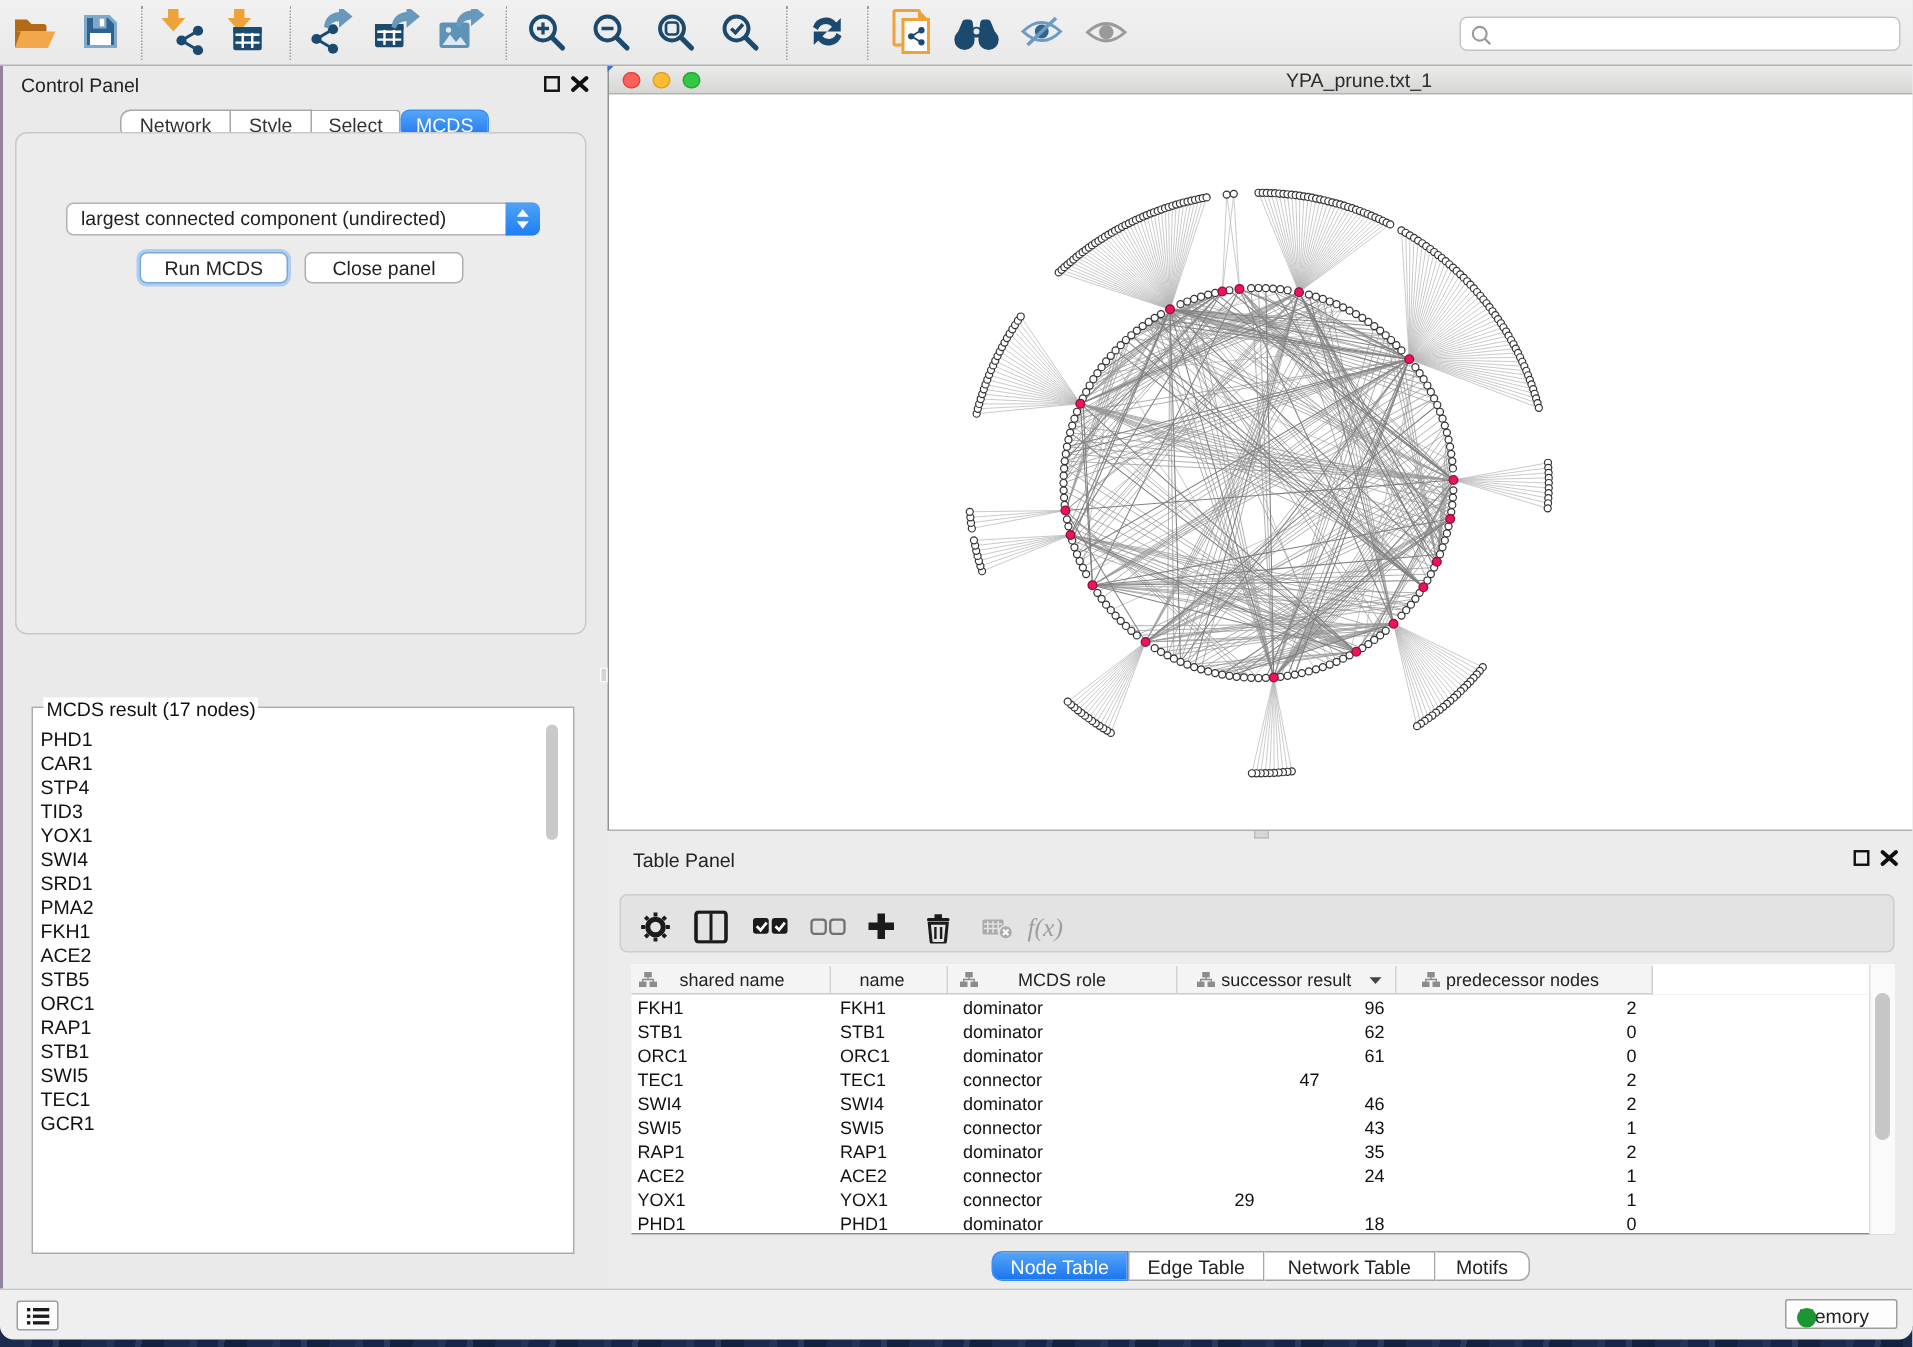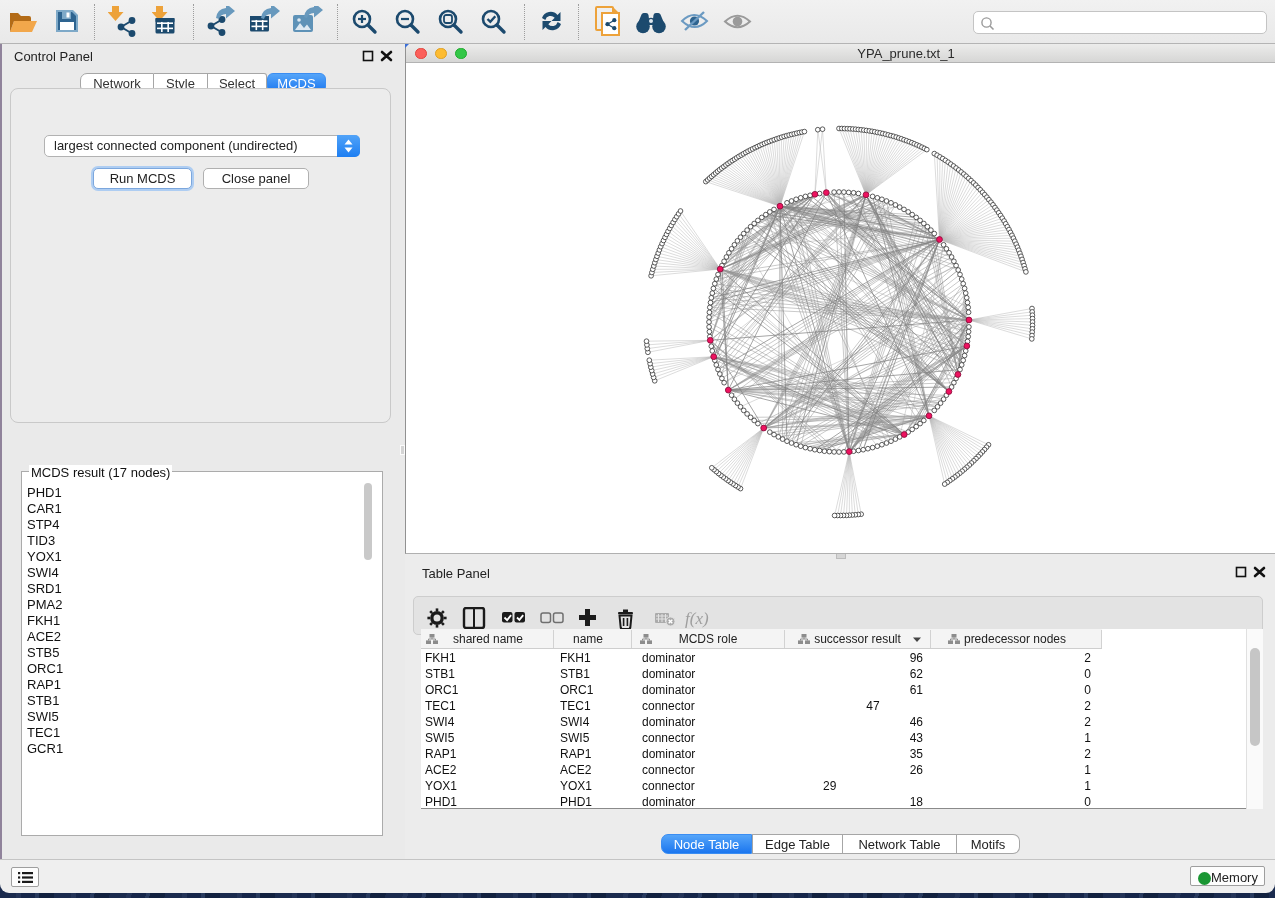--- a/index.html
+++ b/index.html
@@ -22,32 +22,32 @@
 #fslegend{position:absolute;left:7px;top:-7px;background:#fff;padding:0 2px;font-size:13px;color:#111}
 #mlist{position:absolute;left:5px;top:13px;font-size:13px;line-height:16px;color:#111}
 #lthumb{position:absolute;right:10px;top:11px;width:8px;height:77px;background:#c9c9c9;border-radius:4px}
 #netpanel{left:405px;top:44px;width:870px;height:510px;background:#fff;border-left:1px solid #919191;border-bottom:1px solid #b0b0b0}
 #titlebar{position:absolute;left:0;top:0;width:870px;height:19px;background:linear-gradient(#ececeb,#d6d6d5);border-bottom:1px solid #b3b3b3}
 .tl{position:absolute;top:3.5px;width:11.5px;height:11.5px;border-radius:50%}
 #nettitle{position:absolute;left:0;top:0;width:1000px;text-align:center;line-height:19px;font-size:13px;color:#2b2b2b}
 #tpanel{left:405px;top:554px;width:870px;height:305px;background:#ececec}
 #tptitle{position:absolute;left:17px;top:12px;font-size:13px}
 #ttools{position:absolute;left:8px;top:42px;width:850px;height:39px;background:#e3e3e3;border:1px solid #cdcdcd;border-radius:5px}
-#ttable{position:absolute;left:16px;top:75px;width:842px;height:180px;background:#fff;border-bottom:1px solid #8a8a8a}
+#ttable{position:absolute;left:16px;top:89px;width:842px;height:180px;background:#fff;border-bottom:1px solid #8a8a8a}
 #thead{position:absolute;left:0;top:0;width:824px;height:20px;background:#f4f4f4;border-bottom:1px solid #cecece;font-size:12px}
 .hsep{position:absolute;top:1px;height:18px;width:0;border-left:1px solid #d2d2d2}
 .hlab{position:absolute;top:0;height:20px;line-height:20px;text-align:center}
 .cell{position:absolute;height:16px;line-height:16px;font-size:12px;color:#111}
 #vsb{position:absolute;right:0;top:0;width:17px;height:180px;background:#fafafa;border-left:1px solid #e0e0e0}
 #vsbthumb{position:absolute;left:3px;top:19px;width:10px;height:98px;background:#c6c6c6;border-radius:5px}
 .btab{position:absolute;top:280px;height:20px;background:#fff;border:1px solid #a6a6a6;text-align:center;line-height:19px;font-size:13px}
 #ntab{background:linear-gradient(#55a5f9,#1b76ef);color:#fff;border-color:#3a8df2;border-radius:7px 0 0 7px}
 #statusbar{left:0;top:859px;width:1275px;height:34px;background:#efefef;border-top:1px solid #c4c4c4;border-radius:0 0 9px 9px;z-index:5}
 #listbtn{position:absolute;left:11px;top:7px;width:28px;height:20px;background:#fdfdfd;border:1px solid #9e9e9e;border-radius:2px}
-#membtn{position:absolute;right:10px;top:6px;width:75px;height:20px;background:#fdfdfd;border:1px solid #9e9e9e;border-radius:2px;font-size:13px;line-height:21px;padding-left:20px}
+#membtn{position:absolute;right:10px;top:6px;width:75px;height:20px;background:#fdfdfd;border:1px solid #9e9e9e;border-radius:2px;font-size:13px;line-height:21px;padding-left:8px}
 #memdot{position:absolute;left:7px;top:4.5px;width:13px;height:13px;border-radius:50%;background:#1a9633}
 #wall{left:0;top:884px;width:1275px;height:14px;background:repeating-linear-gradient(95deg,#1b2b4e 0 17px,#243458 17px 22px,#16264a 22px 36px,#283a5e 36px 40px,#12213f 40px 55px)}
 #gap{left:399px;top:44px;width:6px;height:815px;background:#eaeaea}
 line.e{stroke:#959595;stroke-width:.5}
 line.d{stroke:#808080;stroke-width:.7}
 line.l{stroke:#adadad;stroke-width:.45}
 line.f{stroke:#b8b8b8;stroke-width:.5}
 circle.n{fill:#fff;stroke:#333;stroke-width:.8}
 circle.h{fill:#ee125f;stroke:#8d0f3d;stroke-width:.9}
 </style></head><body>
@@ -1286,21 +1286,21 @@
       <div class="cell" style="left:402px;top:101px;width:100px;text-align:right">43</div>
       <div class="cell" style="left:570px;top:101px;width:100px;text-align:right">1</div>
       <div class="cell" style="left:4px;top:117px;width:130px">RAP1</div>
       <div class="cell" style="left:139px;top:117px;width:75px">RAP1</div>
       <div class="cell" style="left:221px;top:117px;width:130px">dominator</div>
       <div class="cell" style="left:402px;top:117px;width:100px;text-align:right">35</div>
       <div class="cell" style="left:570px;top:117px;width:100px;text-align:right">2</div>
       <div class="cell" style="left:4px;top:133px;width:130px">ACE2</div>
       <div class="cell" style="left:139px;top:133px;width:75px">ACE2</div>
       <div class="cell" style="left:221px;top:133px;width:130px">connector</div>
-      <div class="cell" style="left:402px;top:133px;width:100px;text-align:right">26</div>
+      <div class="cell" style="left:402px;top:133px;width:100px;text-align:right">24</div>
       <div class="cell" style="left:570px;top:133px;width:100px;text-align:right">1</div>
       <div class="cell" style="left:4px;top:149px;width:130px">YOX1</div>
       <div class="cell" style="left:139px;top:149px;width:75px">YOX1</div>
       <div class="cell" style="left:221px;top:149px;width:130px">connector</div>
       <div class="cell" style="left:402px;top:149px;width:100px;text-align:left">29</div>
       <div class="cell" style="left:570px;top:149px;width:100px;text-align:right">1</div>
       <div class="cell" style="left:4px;top:165px;width:130px">PHD1</div>
       <div class="cell" style="left:139px;top:165px;width:75px">PHD1</div>
       <div class="cell" style="left:221px;top:165px;width:130px">dominator</div>
       <div class="cell" style="left:402px;top:165px;width:100px;text-align:right">18</div>

